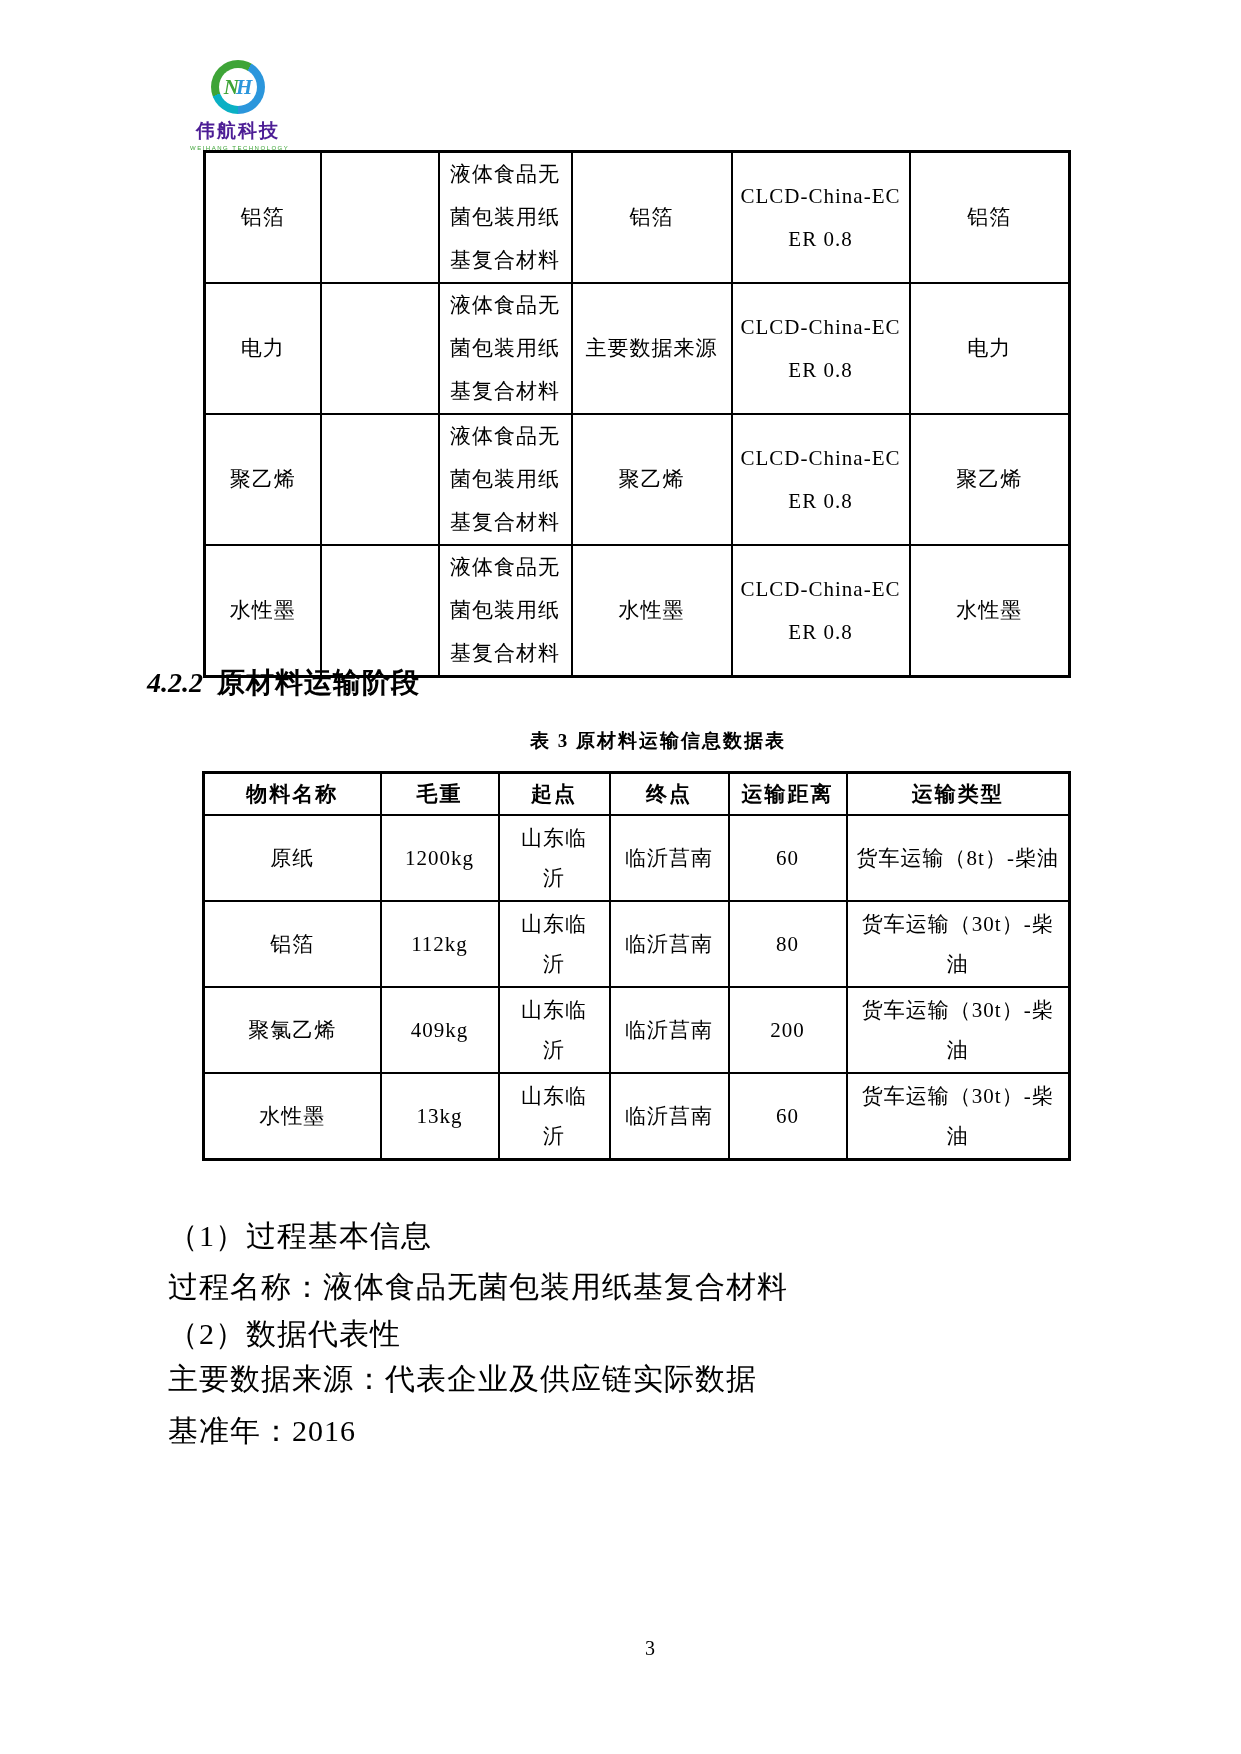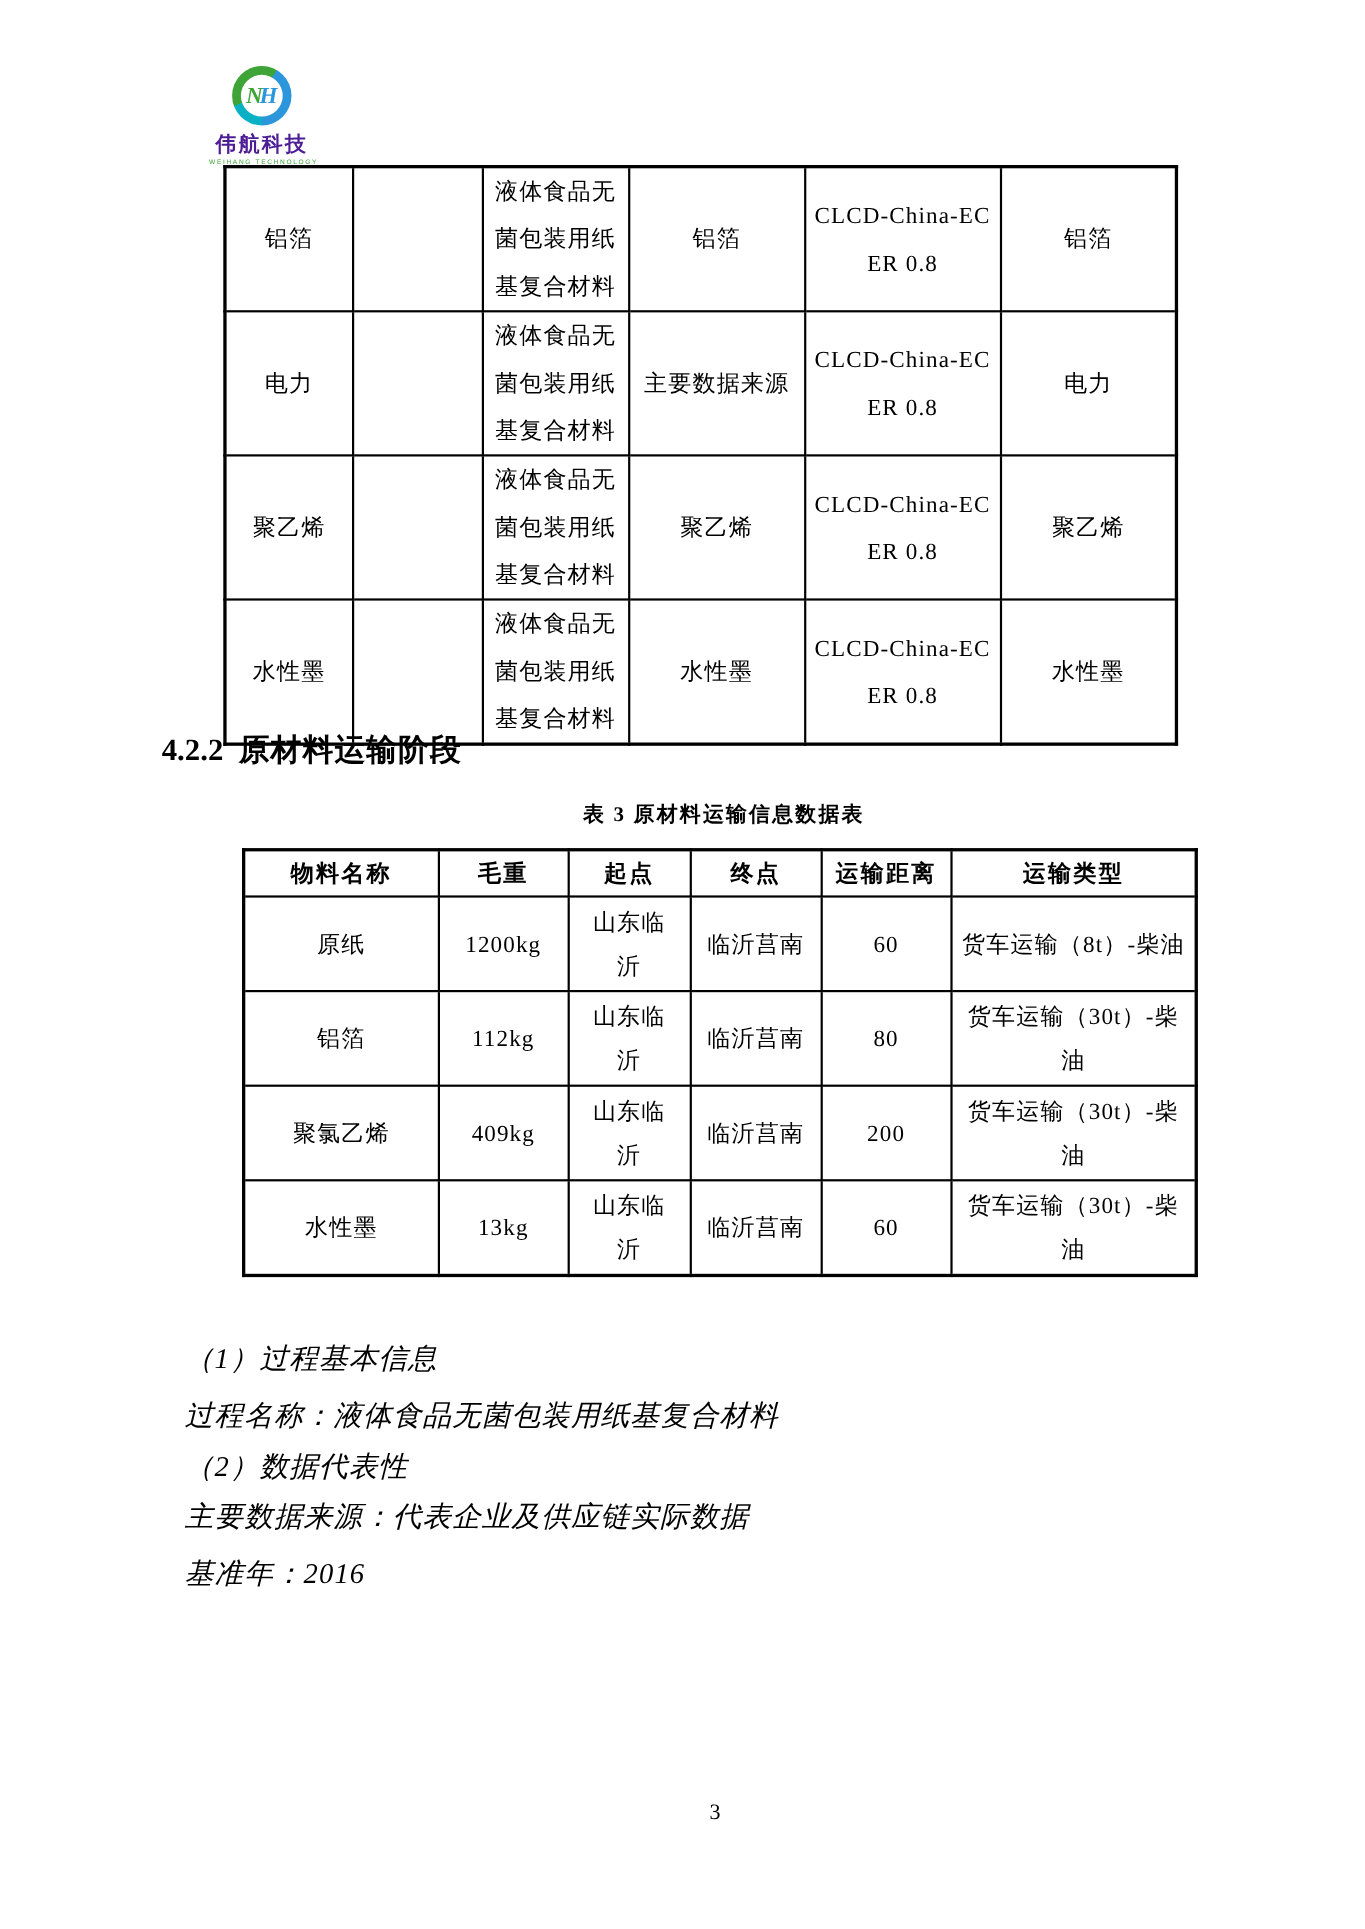--- a/index.html
+++ b/index.html
@@ -34,41 +34,41 @@
   }
   table.tbl td,table.tbl th{
     border:2px solid #000;
     text-align:center;vertical-align:middle;
     font-size:21px;padding:0 4px;
     white-space:pre-line;
     overflow:hidden;
   }
   table.tbl-materials{left:203px;top:150px;width:865px;}
   table.tbl-materials td{height:125px;line-height:43px;letter-spacing:1px;}
-  table.tbl-t3{left:220px;top:771px;width:866px;}
+  table.tbl-t3{left:202px;top:771px;width:866px;}
   table.tbl-t3 th{height:40px;line-height:40px;font-weight:bold;letter-spacing:2px;}
   table.tbl-t3 td{height:84px;line-height:40px;letter-spacing:1px;}
   
   .sec-heading{
     position:absolute;left:147px;
     font-weight:bold;font-size:28px;line-height:34px;white-space:nowrap;
     letter-spacing:1px;
   }
-  .sec-heading .sec-num{margin-right:14px;letter-spacing:0;}
+  .sec-heading .sec-num{margin-right:14px;letter-spacing:0;font-style:italic;}
   .heading-422{top:666px;}
   .heading-423{top:1160px;}
   .tbl-caption{
     position:absolute;left:203px;width:910px;text-align:center;
     font-weight:bold;font-size:19px;line-height:28px;letter-spacing:2px;white-space:nowrap;
   }
   .caption-t3{top:727px;}
   .caption-t4{top:1551px;}
   .para{
     position:absolute;left:168px;
-    font-size:26px;line-height:28px;letter-spacing:1px;white-space:nowrap;font-style:italic;
+    font-size:30px;line-height:28px;letter-spacing:1px;white-space:nowrap;
   }
   .para-1{top:1222px;}
   .para-2{top:1273px;}
   .para-3{top:1320px;}
   .para-4{top:1365px;}
   .para-5{top:1417px;}
   .page-number{
     position:absolute;left:240px;top:1636px;width:820px;text-align:center;
     font-size:20px;line-height:24px;
   }

